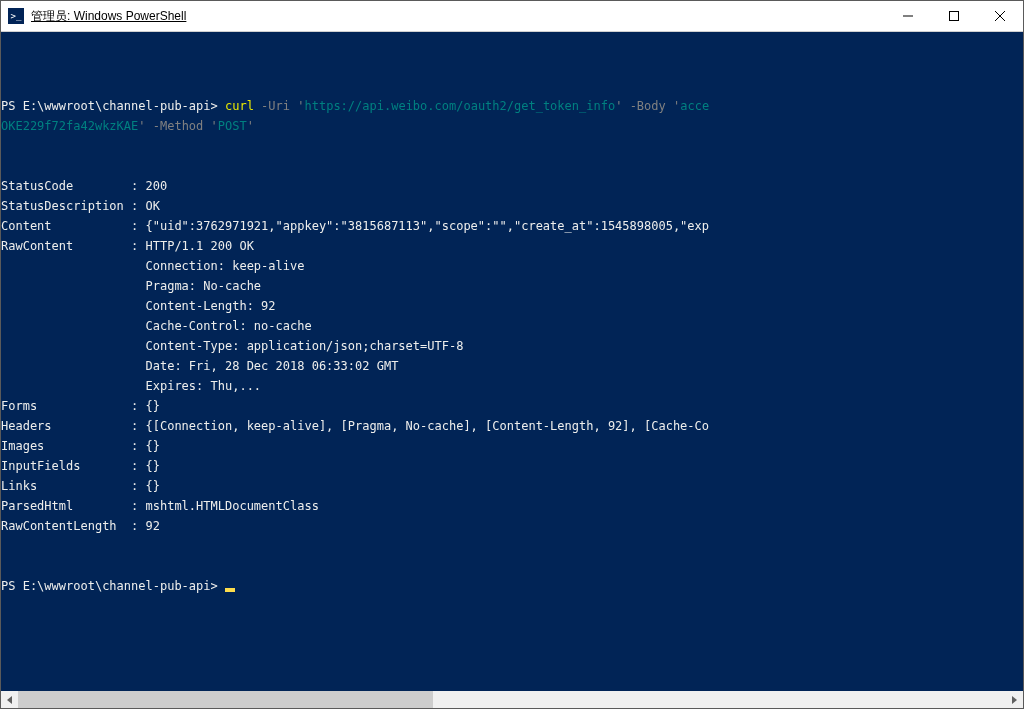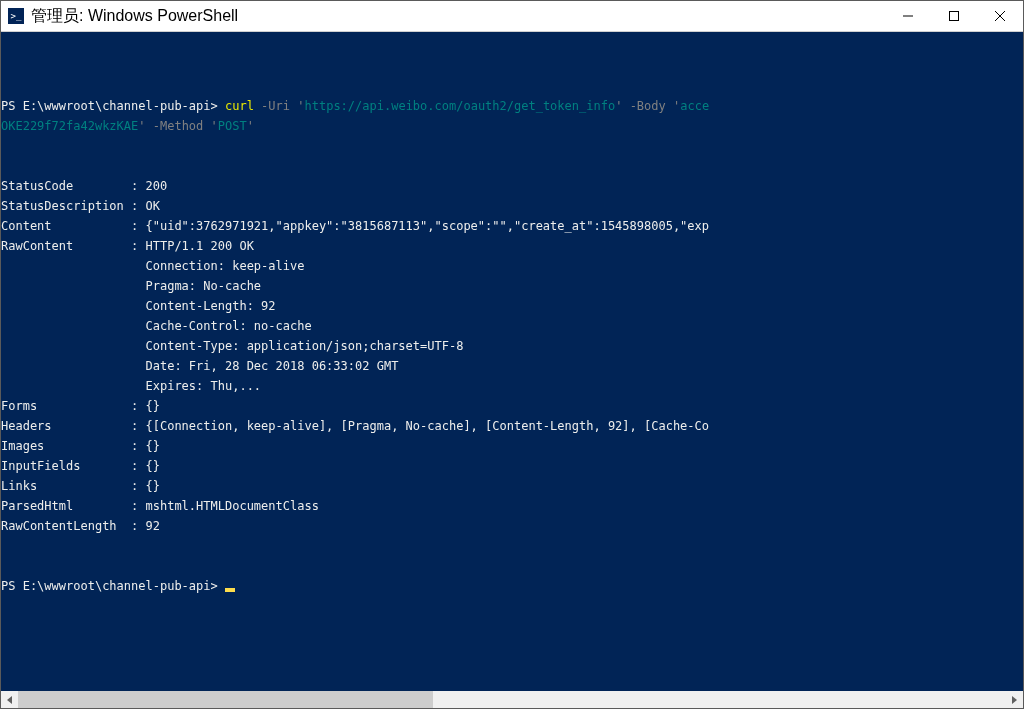--- a/index.html
+++ b/index.html
@@ -40,24 +40,25 @@
     background: #012356;
     position: relative;
     color: #fff;
     font-size: 9px;
     line-height: 16px;
     text-align: center;
     font-family: Consolas, monospace;
   }
   .titlebar .title-text {
     flex: 1;
-    font-size: 16px;
+    font-size: 12px;
     color: #000;
     white-space: nowrap;
     overflow: hidden;
+    text-decoration: underline;
   }
   .win-buttons {
     display: flex;
     height: 100%;
   }
   .win-btn {
     width: 46px;
     height: 100%;
     display: flex;
     align-items: center;

